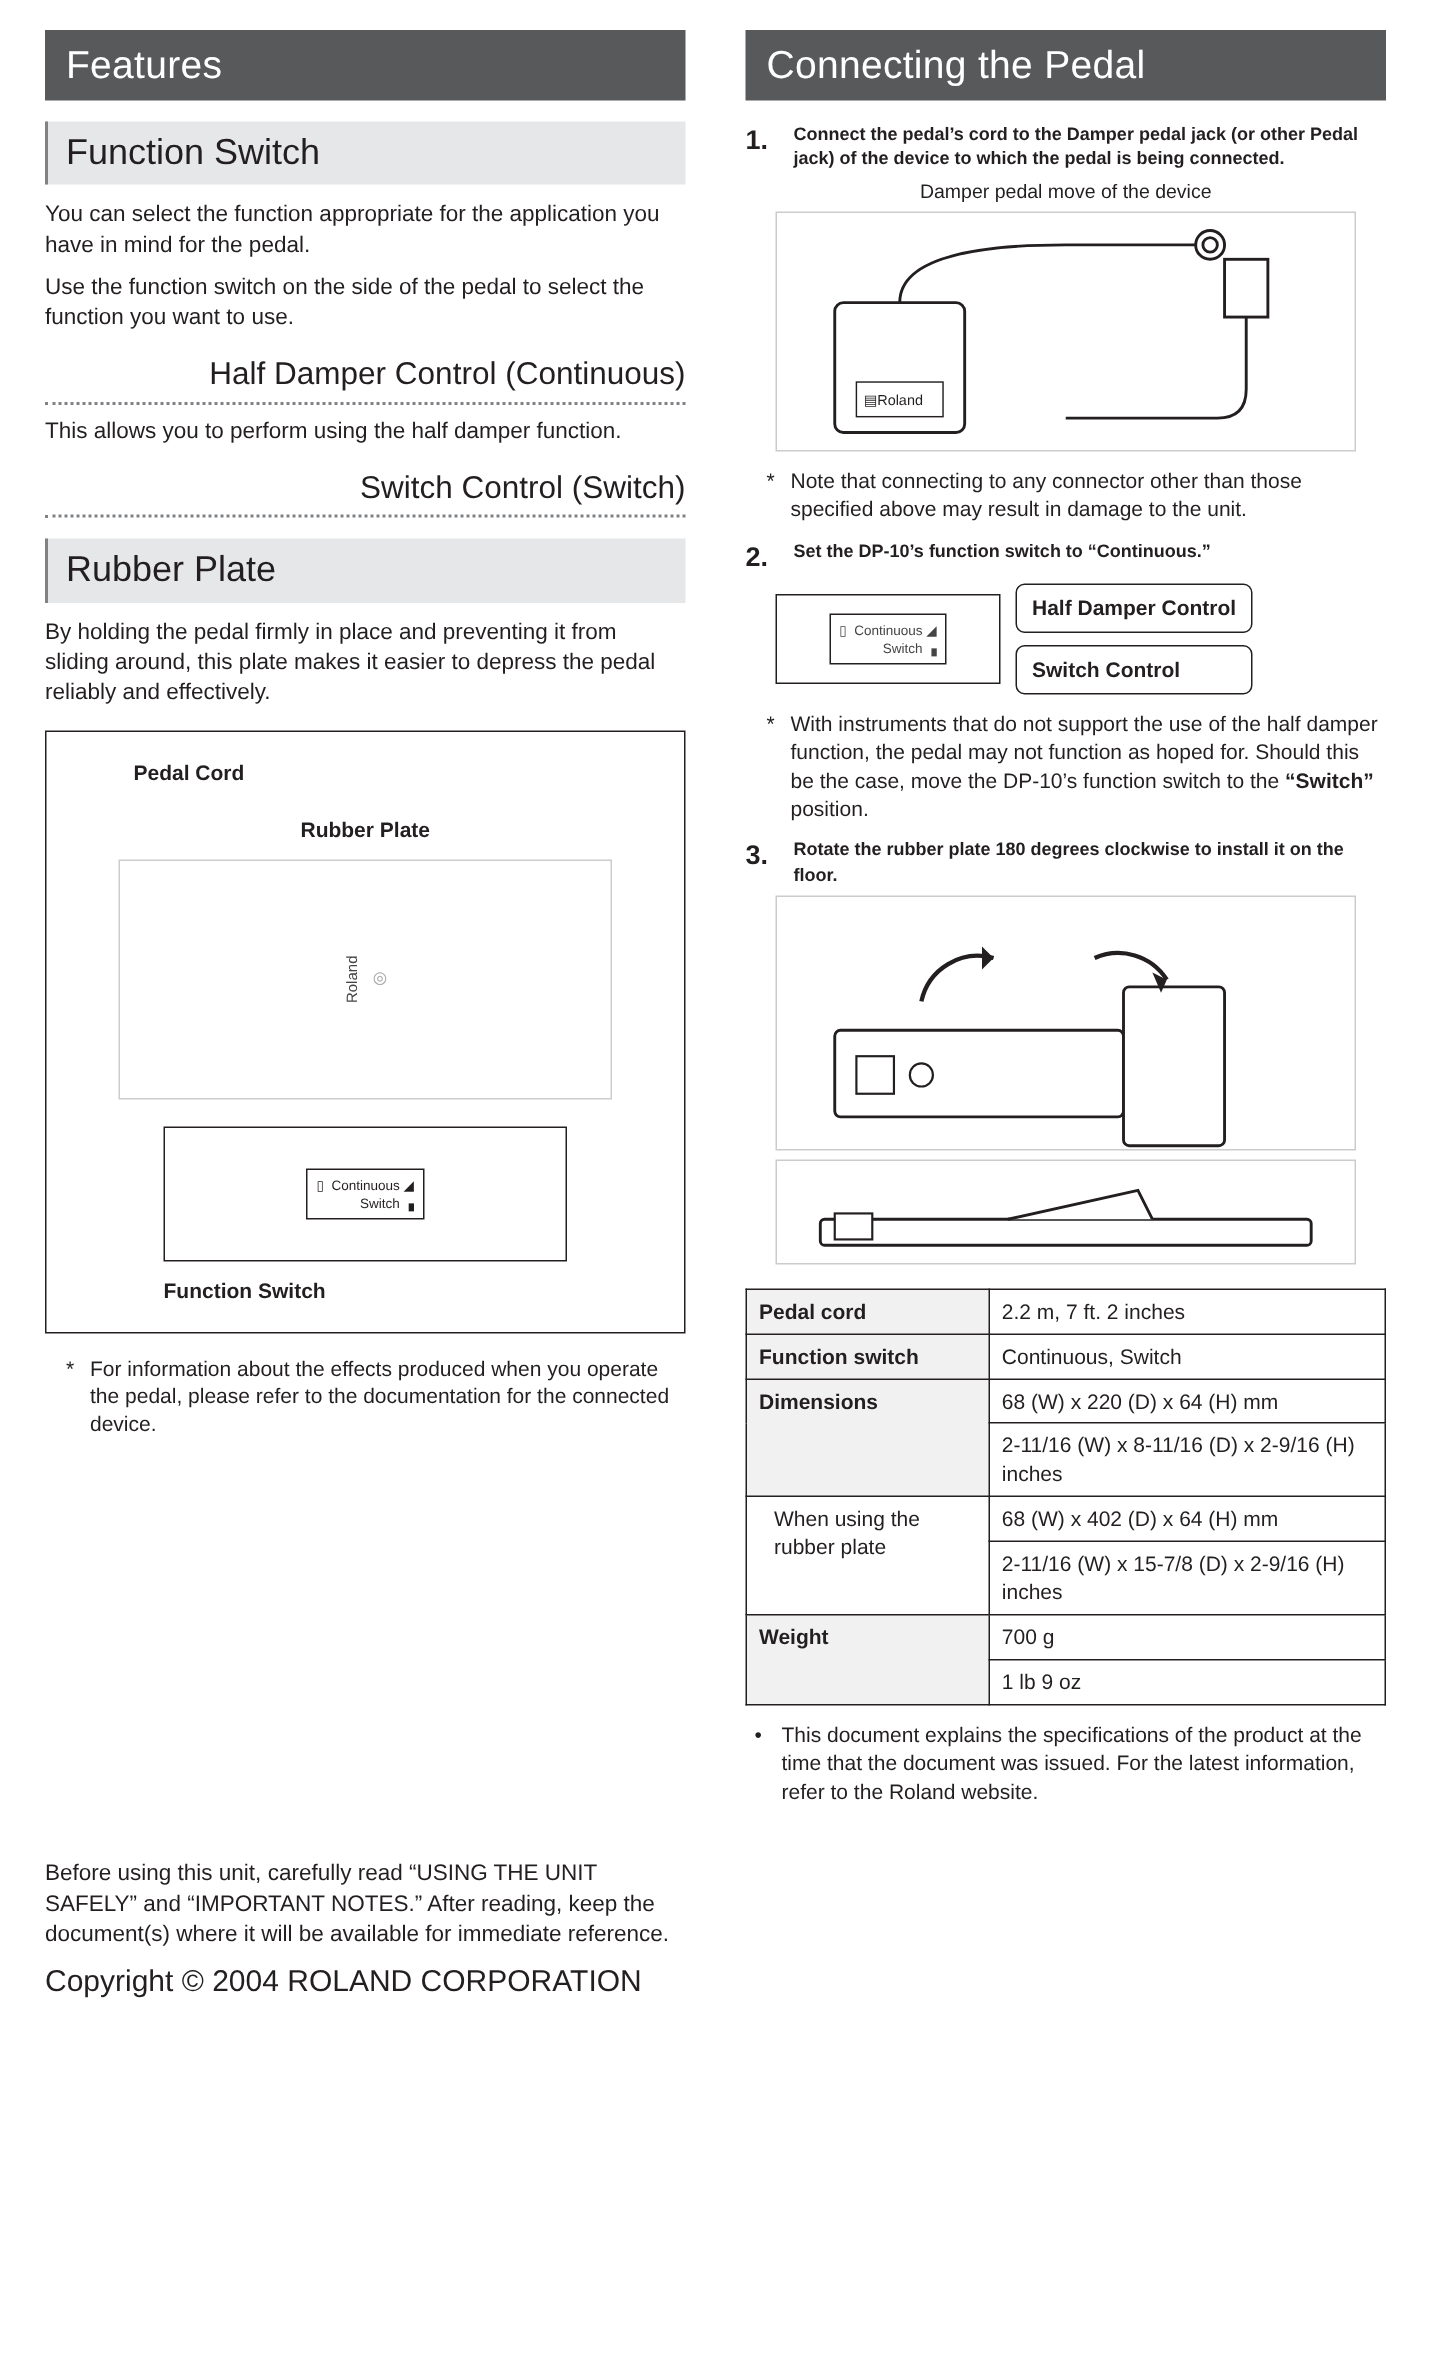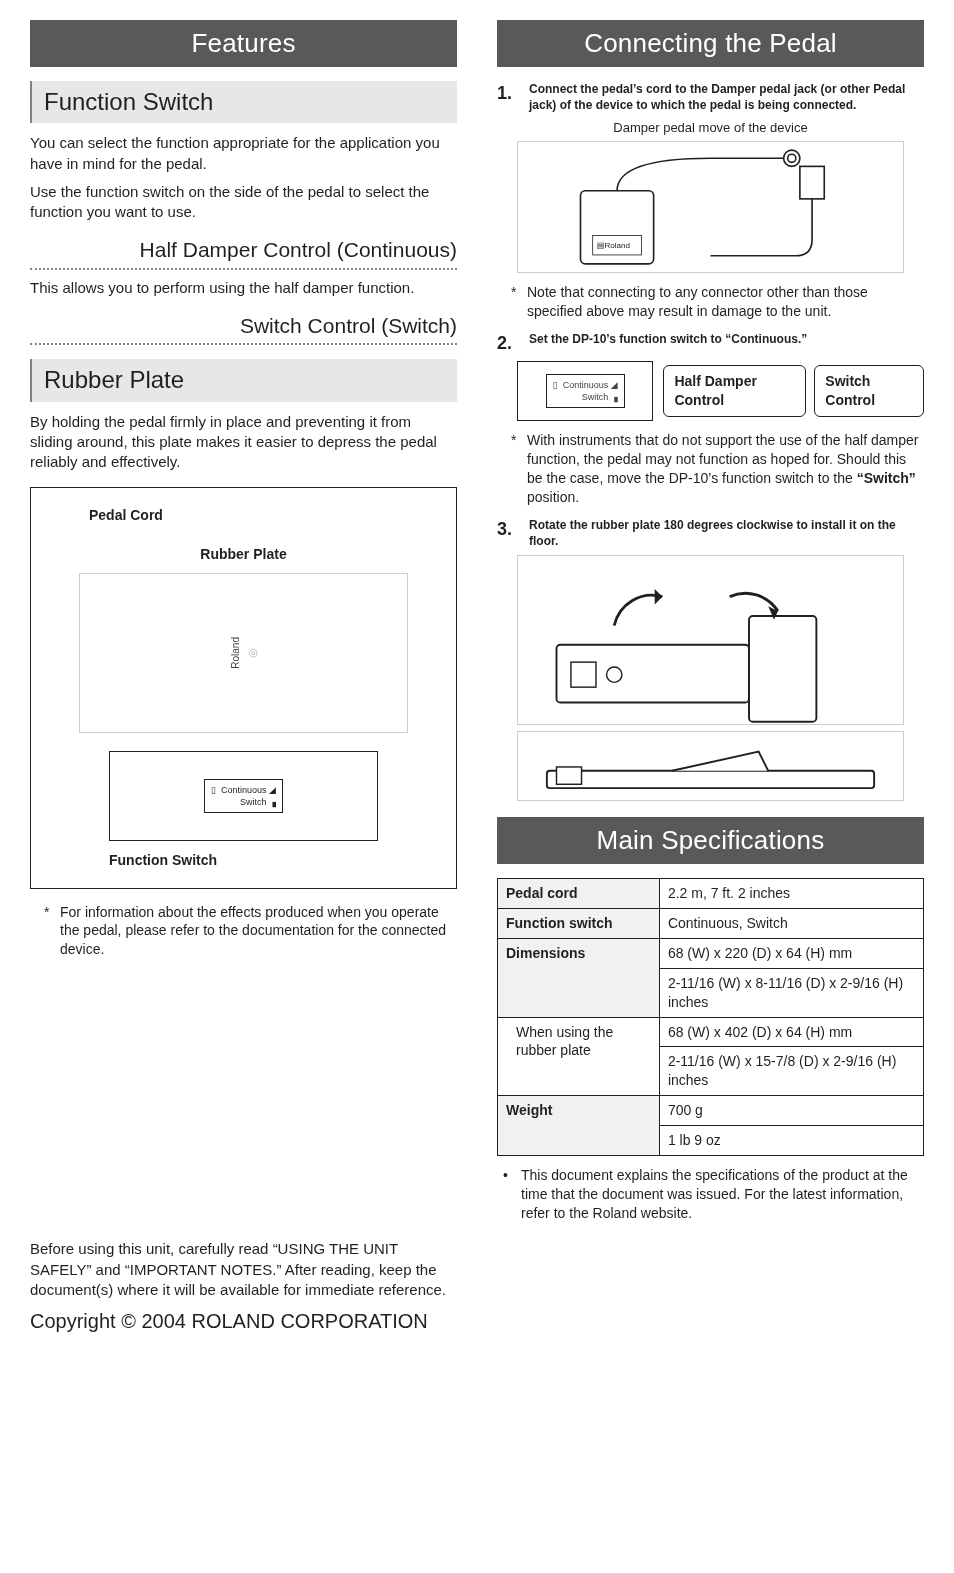--- a/index.html
+++ b/index.html
@@ -16,21 +16,20 @@
   .col { flex: 1; min-width: 0; }
   .section-bar {
     background: #58595b;
     color: #fff;
     font-size: 26px;
     font-weight: 400;
     padding: 6px 14px;
     margin-bottom: 14px;
     font-stretch: condensed;
     letter-spacing: 0.2px;
-    text-align: center;
   }
   .subsection-bar {
     background: #e6e7e8;
     border-left: 2px solid #808285;
     font-size: 24px;
     font-weight: 400;
     padding: 5px 12px;
     margin: 14px 0 10px 0;
     color: #231f20;
     font-stretch: condensed;
@@ -67,21 +66,21 @@
   .step-text { font-weight: 700; font-size: 12px; flex: 1; }
   .callout-row { display:flex; gap:10px; align-items:center; margin: 6px 0 6px 20px; }
   .callout-box {
     border: 1px solid #231f20;
     border-radius: 6px;
     padding: 6px 10px;
     font-weight: 700;
     font-size: 14px;
     background:#fff;
   }
-  .callout-stack { display:flex; gap:8px; }
+  .callout-stack { display:flex; flex-direction:column; gap:8px; }
   .switch-diagram {
     border: 1px solid #231f20;
     width: 150px; height: 60px;
     display:flex; align-items:center; justify-content:center;
     font-size: 9px; color:#444;
     position: relative;
   }
   .switch-inner { border:1px solid #231f20; padding:4px 6px; font-size:9px; text-align:right; }
   .spec-table { border-collapse: collapse; width: 100%; margin: 10px 0; font-size: 14px; }
   .spec-table td { border: 1px solid #231f20; padding: 5px 8px; vertical-align: top; }
@@ -146,21 +145,21 @@
   <div class="col">
     <div class="section-bar">Connecting the Pedal</div>
 
     <ol class="steps">
       <li>
         <div class="step-text">Connect the pedal’s cord to the Damper pedal jack (or other Pedal jack) of the device to which the pedal is being connected.</div>
       </li>
     </ol>
 
     <div class="img-caption">Damper pedal move of the device</div>
-    <div style="height:132px; border:1px solid #ccc; margin:4px 20px 10px 20px; position:relative;">
+    <div style="height:160px; border:1px solid #ccc; margin:4px 20px 10px 20px; position:relative;">
       <svg width="100%" height="100%" viewBox="0 0 400 160">
         <rect x="40" y="60" width="90" height="90" fill="#fff" stroke="#231f20" stroke-width="2" rx="6"></rect>
         <rect x="55" y="115" width="60" height="24" fill="#fff" stroke="#231f20" stroke-width="1"></rect>
         <text x="60" y="131" font-size="10" fill="#231f20">▤Roland</text>
         <path d="M 85 60 Q 85 20 200 20 L 290 20" fill="none" stroke="#231f20" stroke-width="2"></path>
         <circle cx="300" cy="20" r="10" fill="#fff" stroke="#231f20" stroke-width="2"></circle>
         <circle cx="300" cy="20" r="5" fill="#fff" stroke="#231f20" stroke-width="2"></circle>
         <rect x="310" y="30" width="30" height="40" fill="#fff" stroke="#231f20" stroke-width="2"></rect>
         <path d="M 325 70 L 325 120 Q 325 140 305 140 L 200 140" fill="none" stroke="#231f20" stroke-width="2"></path>
       </svg>
@@ -217,21 +216,20 @@
     </div>
 
     <div style="height:70px; border:1px solid #ccc; margin:6px 20px 16px 20px;">
       <svg width="100%" height="100%" viewBox="0 0 400 70">
         <rect x="30" y="40" width="340" height="18" fill="#fff" stroke="#231f20" stroke-width="2" rx="3"></rect>
         <rect x="40" y="36" width="26" height="18" fill="#fff" stroke="#231f20" stroke-width="1.5"></rect>
         <path d="M 160 40 L 250 20 L 260 40" fill="#fff" stroke="#231f20" stroke-width="2"></path>
       </svg>
     </div>
 
-    <div class="section-bar">Main Specifications</div>
 
     <table class="spec-table">
       <tbody>
           <tr>
         <td class="hcell">Pedal cord</td>
         <td>2.2 m, 7 ft. 2 inches</td>
       </tr>
       <tr>
         <td class="hcell">Function switch</td>
         <td>Continuous, Switch</td>

